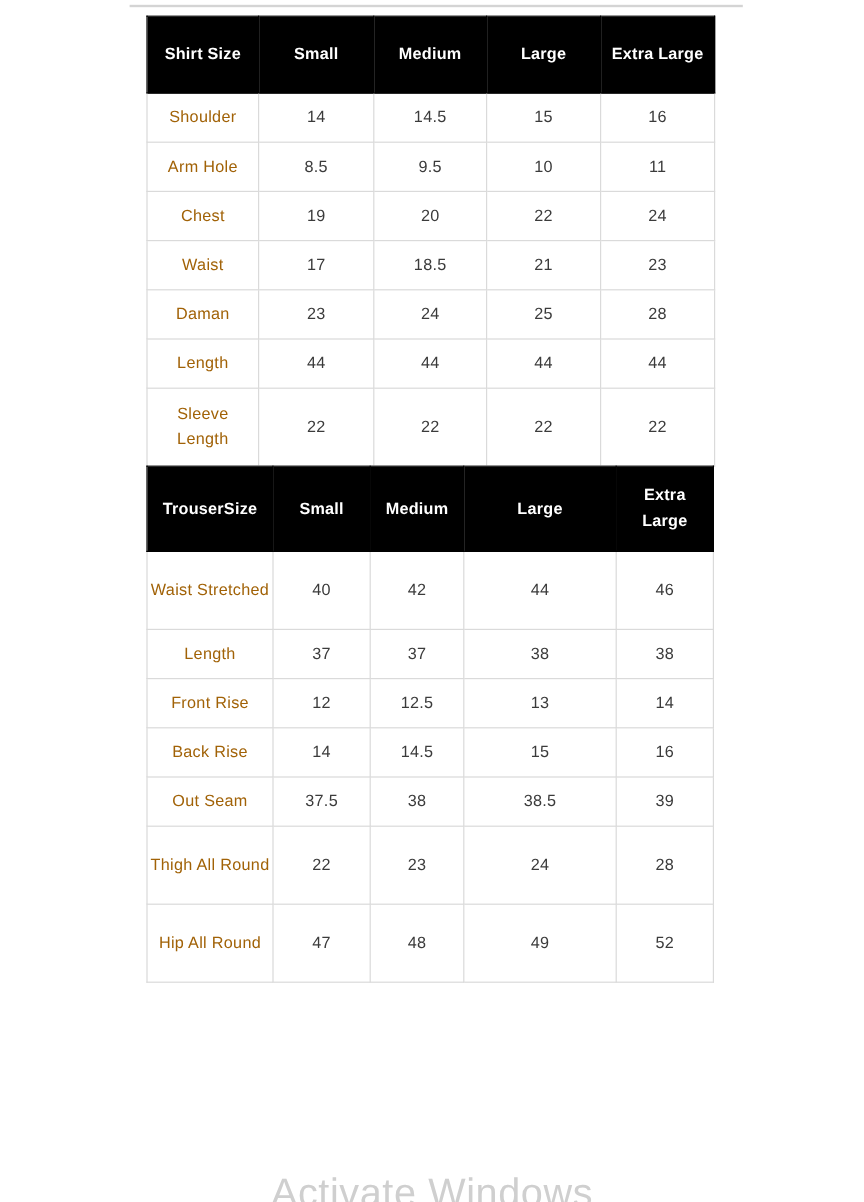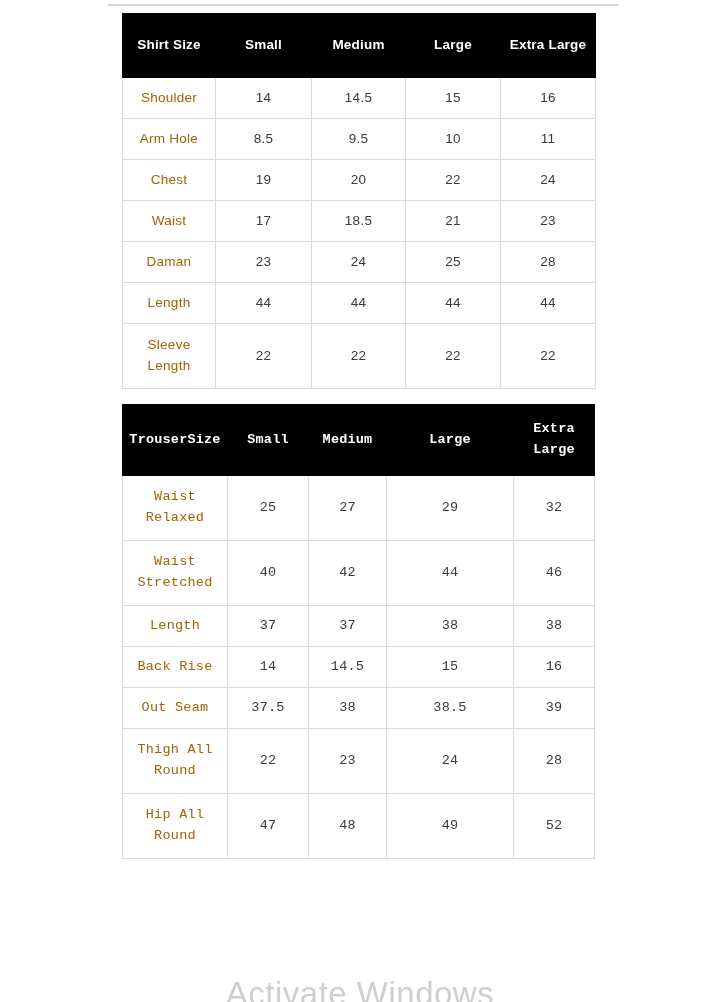--- a/index.html
+++ b/index.html
@@ -34,21 +34,21 @@
   .chart {
     position: absolute;
     border-collapse: collapse;
     table-layout: fixed;
     border-spacing: 0;
     background: #ffffff;
     padding-left: 40px;
   }
 
   #shirt-chart { left: 122px; top: 13px; width: 473px; }
-  #trouser-chart { left: 122px; top: 404px; width: 472px; font-family: Liberation Mono, monospace; }
+  #trouser-chart { left: 122px; top: 388px; width: 472px; }
 
   .chart th,
   .chart td {
     border: 1px solid #dadada;
     text-align: center;
     vertical-align: middle;
     padding: 0 2px;
   }
 
   .chart thead th {
@@ -195,41 +195,41 @@
       <tr>
         <th>TrouserSize</th>
         <th>Small</th>
         <th>Medium</th>
         <th>Large</th>
         <th>Extra Large</th>
       </tr>
     </thead>
     <tbody>
       <tr class="tall">
-        <td class="rowhead">Waist Relaxed</td>
-        <td>25</td>
-        <td>27</td>
-        <td>29</td>
-        <td>32</td>
-      </tr>
-      <tr class="tall">
         <td class="rowhead">Waist Stretched</td>
         <td>40</td>
         <td>42</td>
         <td>44</td>
         <td>46</td>
       </tr>
       <tr>
         <td class="rowhead">Length</td>
         <td>37</td>
         <td>37</td>
         <td>38</td>
         <td>38</td>
       </tr>
       <tr>
+        <td class="rowhead">Front Rise</td>
+        <td>12</td>
+        <td>12.5</td>
+        <td>13</td>
+        <td>14</td>
+      </tr>
+      <tr>
         <td class="rowhead">Back Rise</td>
         <td>14</td>
         <td>14.5</td>
         <td>15</td>
         <td>16</td>
       </tr>
       <tr>
         <td class="rowhead">Out Seam</td>
         <td>37.5</td>
         <td>38</td>

